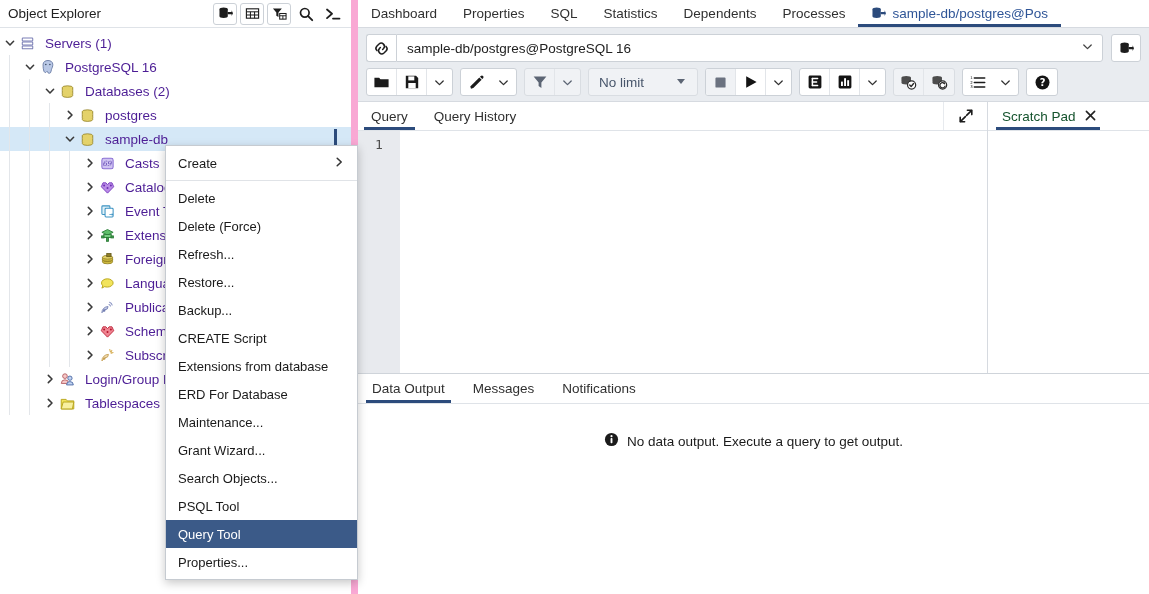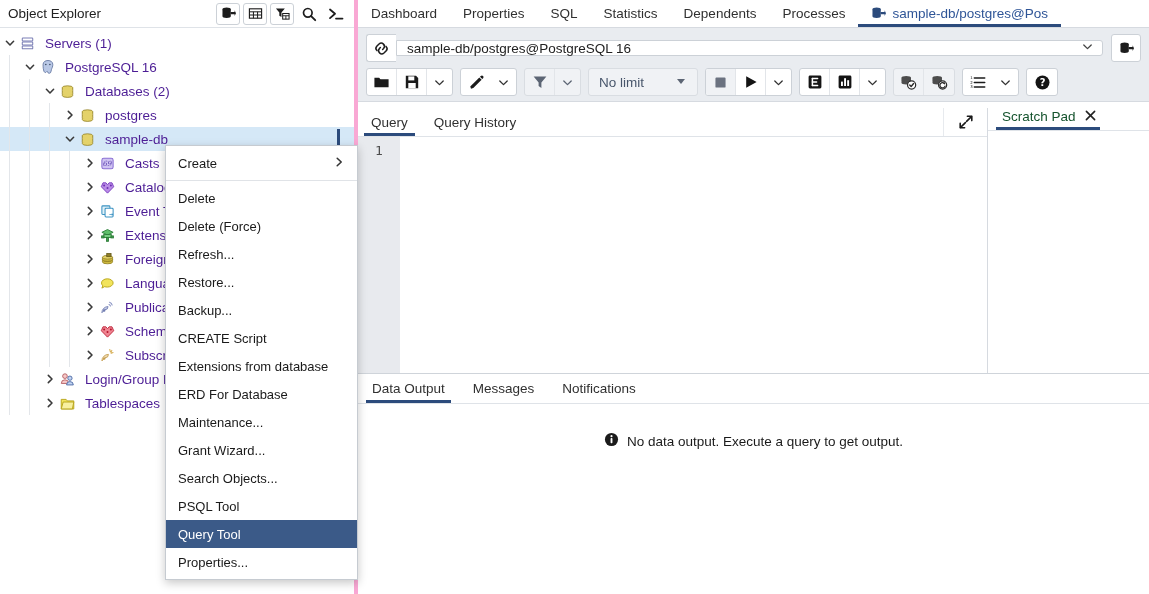--- a/index.html
+++ b/index.html
@@ -10,21 +10,21 @@
     color: #222;
     background: #fff;
     overflow: hidden;
   }
   #app { position: relative; width: 1149px; height: 594px; display: flex; }
 
   
   #left-pane {
     width: 358px; height: 594px;
     background: #fff;
-    border-right: 4px solid #f9a8d4;
+    border-right: 7px solid #f9a8d4;
     display: flex; flex-direction: column;
     position: relative;
   }
   #oe-header {
     height: 28px; min-height: 28px;
     display: flex; align-items: center;
     padding: 0 6px 0 8px;
     border-bottom: 1px solid #dfe3e8;
     background: #fff;
   }
@@ -144,21 +144,21 @@
   #conn-row { display: flex; align-items: center; height: 28px; }
   #conn-icon {
     width: 30px; height: 28px;
     border: 1px solid #ccd1d7; border-right: none;
     border-radius: 3px 0 0 3px;
     background: #fff;
     display: flex; align-items: center; justify-content: center;
     cursor: pointer;
   }
   #conn-select {
-    flex: 1; height: 16px;
+    flex: 1; height: 28px;
     border: 1px solid #ccd1d7;
     border-radius: 0 3px 3px 0;
     background: #fff;
     display: flex; align-items: center;
     padding: 0 8px 0 10px;
     font-size: 13.5px; color: #222;
     cursor: pointer;
     min-width: 0;
   }
   #conn-select .cs-text { flex: 1; overflow: hidden; text-overflow: ellipsis; white-space: nowrap; }
@@ -183,21 +183,21 @@
     cursor: pointer;
     border-right: 1px solid #e2e5e9;
   }
   .bbtn:last-child { border-right: none; }
   .bbtn.caret { min-width: 22px; }
   .bbtn.wide { min-width: 108px; justify-content: space-between; padding: 0 10px; color: #48566b; font-size: 13.5px; }
   .bbtn.disabled { color: #8b93a0; }
 
   
   #editor-area { flex: 1; display: flex; min-height: 0; }
-  #editor-col { flex: 1; display: flex; flex-direction: column; min-width: 0; border-right: 1px solid #d6dae0; margin-top: 6px; }
+  #editor-col { flex: 1; display: flex; flex-direction: column; min-width: 0; border-right: 1px solid #d6dae0; }
   #q-tabs {
     height: 29px; min-height: 29px;
     display: flex; align-items: stretch;
     border-bottom: 1px solid #dfe3e8;
     background: #fff;
   }
   .qtab {
     display: flex; align-items: center;
     padding: 0 13px;
     font-size: 13.5px; color: #303030;

